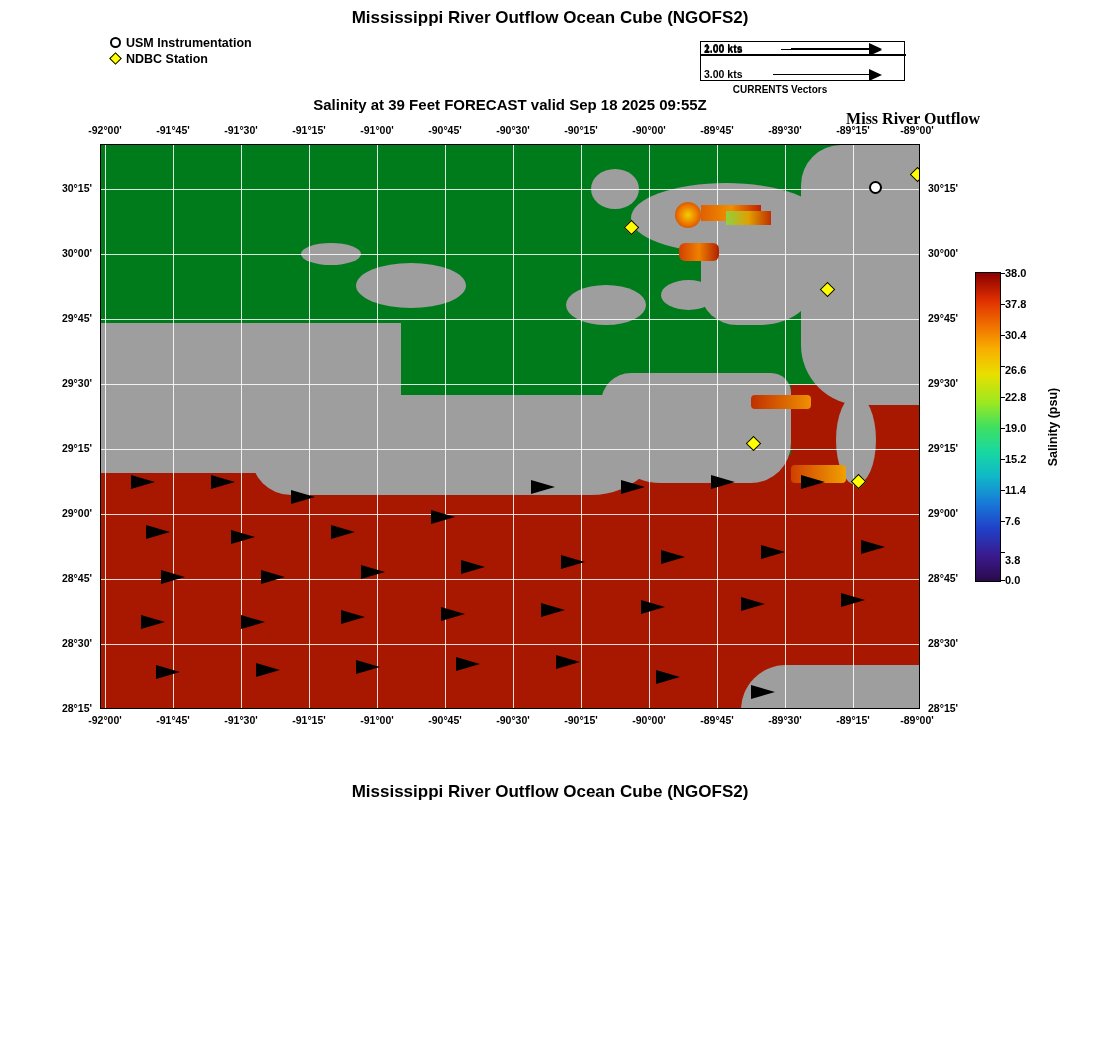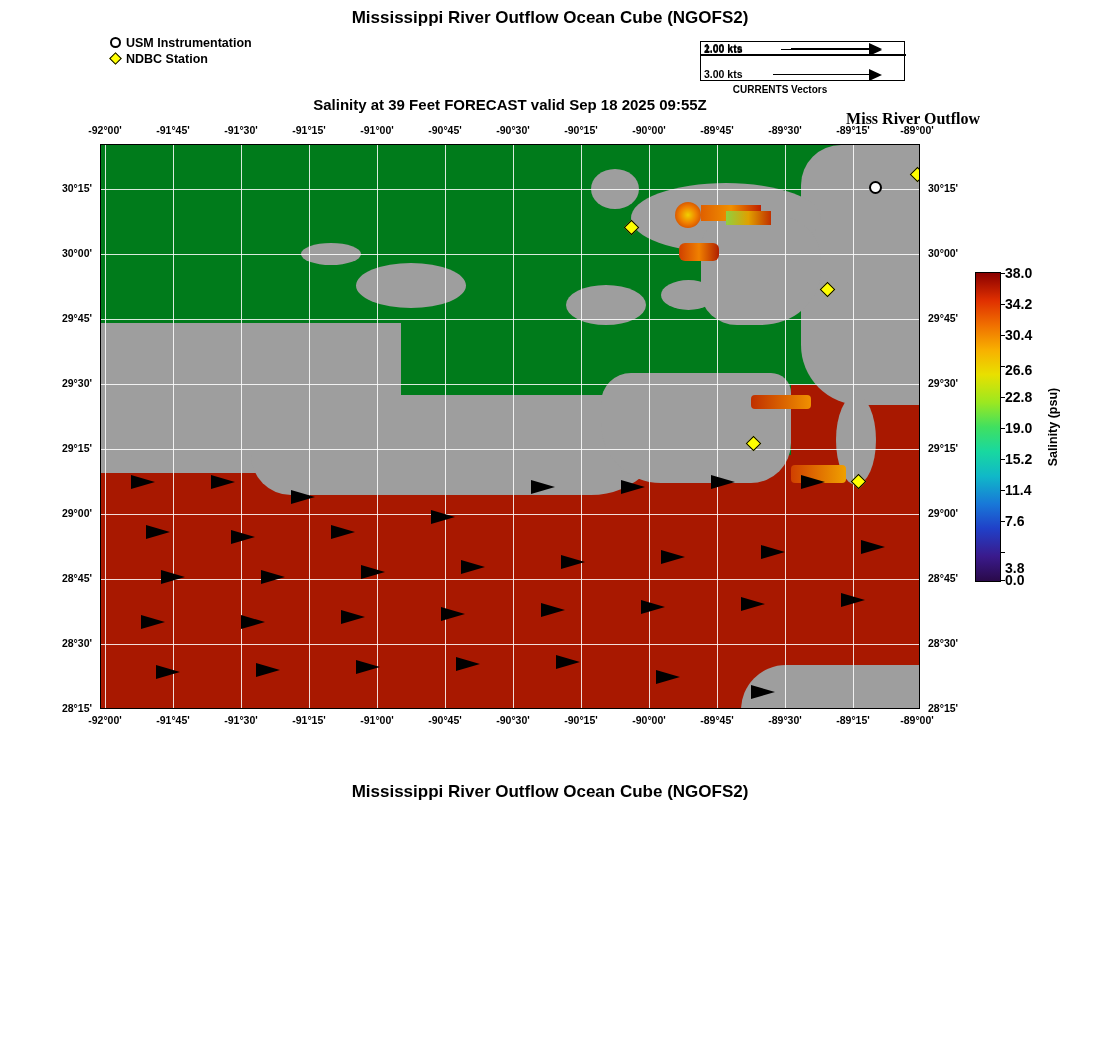--- a/index.html
+++ b/index.html
@@ -171,21 +171,21 @@
        #9ce820 58%,
        #e8e000 67%,
        #f8b000 75%,
        #f07000 83%,
        #e03000 91%,
        #8a0000 100%);
   }
   .cb-tick {
     position: absolute;
     left: 30px;
-    font-size: 14px;
+    font-size: 11px;
     font-weight: bold;
     transform: translateY(-50%);
     white-space: nowrap;
   }
   .cb-tickline {
     position: absolute;
     left: 26px; width: 4px; height: 1px;
     background: #000;
   }
   #colorbar-title {
@@ -416,34 +416,34 @@
 <div class="abs tick-lab tick-right" style="top:578px;">28°45'</div>
 <div class="abs tick-lab tick-right" style="top:643px;">28°30'</div>
 <div class="abs tick-lab tick-right" style="top:708px;">28°15'</div>
 
 <div class="abs" id="colorbar-wrap">
   <div id="colorbar"></div>
 
   <div class="cb-tickline" style="top:1px;"></div>
   <div class="cb-tick" style="top:1px;">38.0</div>
   <div class="cb-tickline" style="top:32px;"></div>
-  <div class="cb-tick" style="top:32px;">34.2</div>
+  <div class="cb-tick" style="top:32px;">37.8</div>
   <div class="cb-tickline" style="top:63px;"></div>
   <div class="cb-tick" style="top:63px;">30.4</div>
   <div class="cb-tickline" style="top:94px;"></div>
   <div class="cb-tick" style="top:98px;">26.6</div>
   <div class="cb-tickline" style="top:125px;"></div>
   <div class="cb-tick" style="top:125px;text-align:center;">22.8</div>
   <div class="cb-tickline" style="top:156px;"></div>
   <div class="cb-tick" style="top:156px;">19.0</div>
   <div class="cb-tickline" style="top:187px;"></div>
   <div class="cb-tick" style="top:187px;">15.2</div>
   <div class="cb-tickline" style="top:218px;"></div>
   <div class="cb-tick" style="top:218px;">11.4</div>
   <div class="cb-tickline" style="top:249px;"></div>
   <div class="cb-tick" style="top:249px;">7.6</div>
   <div class="cb-tickline" style="top:280px;"></div>
-  <div class="cb-tick" style="top:296px;">3.8</div>
+  <div class="cb-tick" style="top:288px;">3.8</div>
   <div class="cb-tickline" style="top:308px;"></div>
   <div class="cb-tick" style="top:308px;">0.0</div>
 
   <div id="colorbar-title">Salinity (psu)</div>
 </div>
 
 </body></html>

